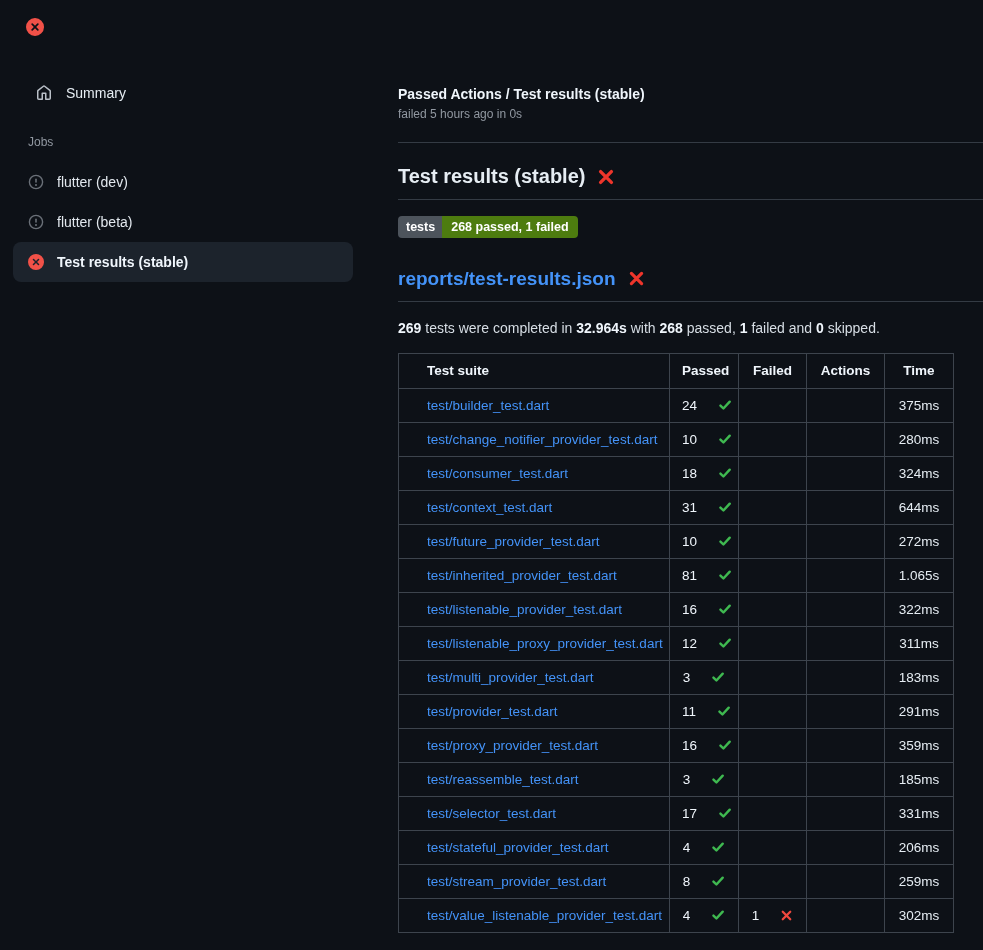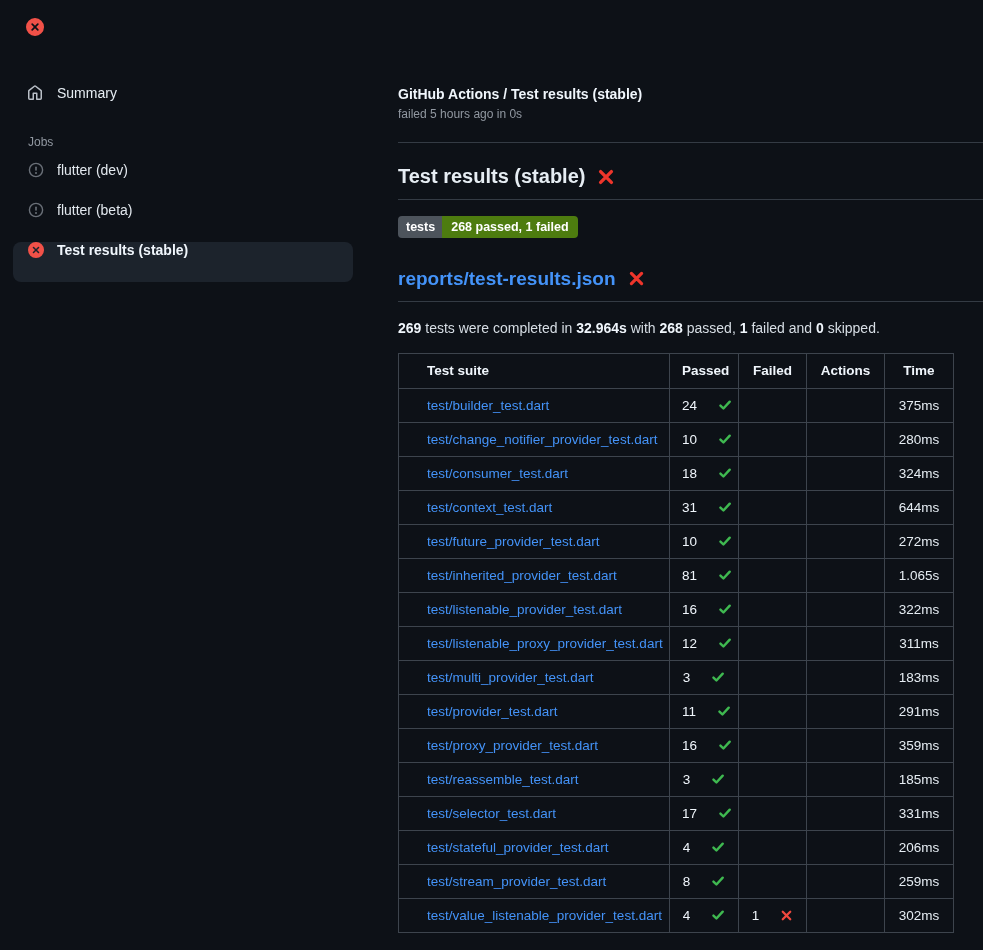--- a/index.html
+++ b/index.html
@@ -16,26 +16,26 @@
     display: flex; align-items: center; gap: 14px;
     padding: 18px 0 0 26px;
   }
   .app-header .title { font-size: 17px; font-weight: 700; color: #f0f6fc; }
   .app-header .build { font-size: 17px; font-weight: 400; color: #9198a1; margin-left: 6px; }
 
   
   .sidebar { position: absolute; left: 0; top: 80px; width: 366px; }
   .summary-item {
     height: 26px; display: flex; align-items: center; gap: 14px;
-    padding-left: 27px; font-size: 14px; color: #e6edf3; cursor: pointer;
+    padding-left: 36px; font-size: 14px; color: #e6edf3; cursor: pointer;
   }
   .jobs-label { margin: 29px 0 13px 28px; font-size: 12px; color: #9198a1; }
   .job-list { display: flex; flex-direction: column; }
   .job-item {
-    height: 40px; display: flex; gap: 13px;
+    height: 40px; display: flex; align-items: center; gap: 13px;
     padding-left: 28px; font-size: 14px; color: #e2e8ee; cursor: pointer;
   }
   .job-item.selected {
     margin: 0 13px; padding-left: 15px;
     background: #1c232c; border-radius: 8px; font-weight: 700; color: #f0f6fc;
   }
   .icon16 { width: 16px; height: 16px; flex: 0 0 16px; display: inline-block; }
 
   
   .main { position: absolute; left: 398px; top: 86px; width: 585px; }
@@ -122,21 +122,21 @@
       <div class="job-item selected">
         <span class="icon16"><svg width="16" height="16" viewBox="0 0 16 16">
             <path fill="#f15148" d="M2.343 13.657A8 8 0 1 1 13.658 2.343 8 8 0 0 1 2.343 13.657ZM6.03 4.97a.751.751 0 0 0-1.042.018.751.751 0 0 0-.018 1.042L6.94 8 4.97 9.97a.749.749 0 0 0 .326 1.275.749.749 0 0 0 .734-.215L8 9.06l1.97 1.97a.749.749 0 0 0 1.275-.326.749.749 0 0 0-.215-.734L9.06 8l1.97-1.97a.749.749 0 0 0-.326-1.275.749.749 0 0 0-.734.215L8 6.94Z"></path>
           </svg></span>
         <span>Test results (stable)</span>
       </div>
     </div>
 </div>
 
 <div class="main">
-  <div class="breadcrumb">GitHub Actions / Test results (stable)</div>
+  <div class="breadcrumb">Passed Actions / Test results (stable)</div>
   <div class="run-meta">failed 5 hours ago in 0s</div>
   <div class="divider"></div>
 
   <div class="section-heading">
     <span>Test results (stable)</span>
     <span style="display:inline-flex">
       <svg width="18" height="18" viewBox="0 0 16 16">
           <path d="M3.2 3.2 12.8 12.8 M12.8 3.2 3.2 12.8" stroke="#ee352b" stroke-width="3" stroke-linecap="round"></path>
         </svg>
     </span>

